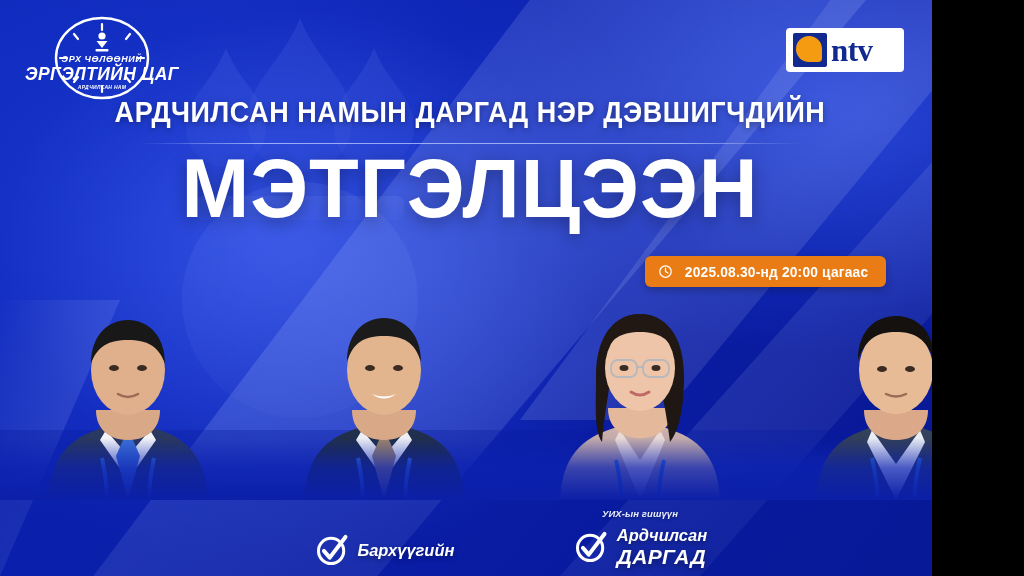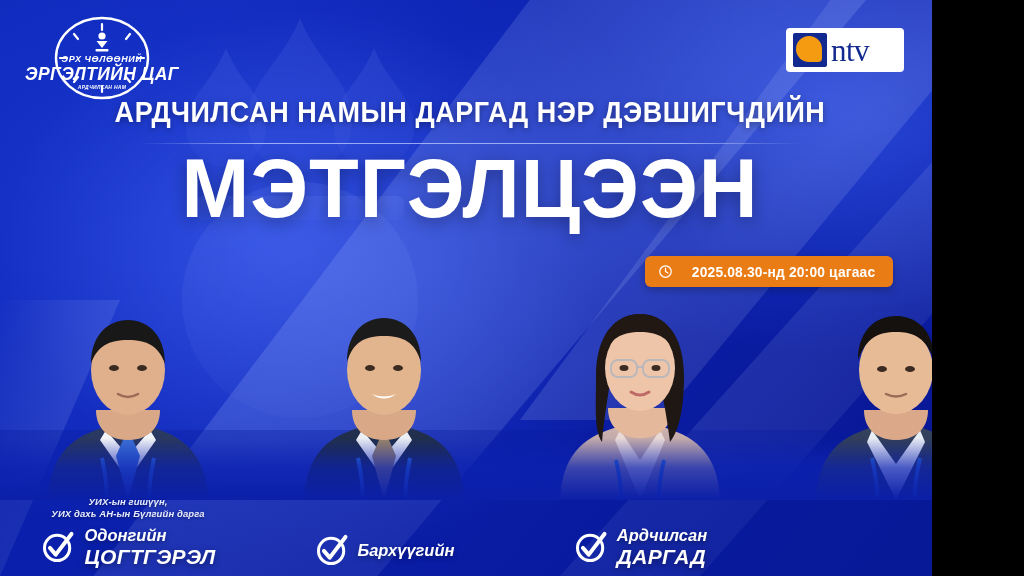--- a/index.html
+++ b/index.html
@@ -31,21 +31,21 @@
   .ntv-mark{
     width:34px; height:34px; background:#122a8f; border-radius:2px;
     position:relative; overflow:hidden; flex:0 0 auto;
   }
   .ntv-mark::after{
     content:""; position:absolute; left:3px; top:3px; width:26px; height:26px;
     background:#f59b12; border-radius:50% 50% 4px 50%;
   }
   .ntv-word{
     color:#122a8f; font-family:"Liberation Serif","DejaVu Serif",serif;
-    font-weight:400; font-size:31px; line-height:31px; letter-spacing:-0.5px;
+    font-weight:700; font-size:31px; line-height:31px; letter-spacing:-0.5px;
   }
 
   
   .title-block{ position:absolute; left:0; right:0; top:96px; text-align:center;padding-left:8px; }
   .title-kicker{
     color:#ffffff; font-weight:700; font-size:29px; letter-spacing:0.6px;
     transform:scaleX(0.93); transform-origin:center;
     text-shadow:0 2px 7px rgba(0,0,0,.35);
     font-family:"Liberation Sans","DejaVu Sans",sans-serif;
   }
@@ -57,21 +57,21 @@
     color:#ffffff; font-weight:700; font-size:83px; line-height:86px;
     letter-spacing:1px; transform:scaleX(0.98);
     text-shadow:0 4px 16px rgba(0,0,0,.32);
   }
 
   
   .date-badge{
     position:absolute; left:645px; top:256px;
     background:#ea7c16; border-radius:6px;
     height:31px; padding:0 13px;
-    display:inline-flex; align-items:center; gap:14px;
+    display:inline-flex; align-items:center; gap:7px;
     box-shadow:0 3px 9px rgba(0,0,0,.25);
   }
   .clock-ico{ width:15px; height:15px; flex:0 0 auto; }
   .date-text{
     color:#ffffff; font-weight:700; font-size:14.5px; letter-spacing:.2px;
     transform:scaleX(0.95); white-space:nowrap;
   }
 
   
   .cands{
@@ -219,36 +219,20 @@
           <path d="M68 120 c0 20 14 30 32 30 s32-10 32-30 z" fill="#d9a887"></path>
           <ellipse cx="100" cy="80" rx="37" ry="45" fill="#e0b08c"></ellipse>
           <path d="M63 74 c0-30 18-44 37-44 s37 14 37 44 c-6-18-18-24-37-24 s-31 6-37 24z" fill="#181818"></path>
           <ellipse cx="86" cy="78" rx="5" ry="3" fill="#3a2a22"></ellipse>
           <ellipse cx="114" cy="78" rx="5" ry="3" fill="#3a2a22"></ellipse>
           <path d="M90 104 q10 6 20 0" stroke="#9b6a55" stroke-width="2.5" fill="none" stroke-linecap="round"></path>
           <path d="M74 168 q6 30 4 42" stroke="#2f6fd0" stroke-width="4" fill="none"></path>
           <path d="M126 168 q-6 30 -4 42" stroke="#2f6fd0" stroke-width="4" fill="none"></path>
         </svg>
       </div>
-      <div class="cand-info">
-        <div class="cand-role">
-          <div>УИХ-ын гишүүн,</div>
-          <div>УИХ дахь АН-ын Бүлгийн дарга</div>
-        </div>
-        <div class="cand-namewrap">
-          <svg class="check-ico" viewBox="0 0 40 40" aria-hidden="true">
-            <circle cx="19" cy="21" r="14" fill="none" stroke="#ffffff" stroke-width="3.4"></circle>
-            <path d="M11 21 l6.5 7.5 L35 5.5" fill="none" stroke="#ffffff" stroke-width="4.4" stroke-linecap="round" stroke-linejoin="round"></path>
-          </svg>
-          <div class="cand-names">
-            <div class="cand-first">Одонгийн</div>
-            <div class="cand-last">ЦОГТГЭРЭЛ</div>
-          </div>
-        </div>
-      </div>
     </div>
 
     <div class="cand">
       <div class="portrait">
         <svg width="200" height="210" viewBox="0 0 200 210" aria-hidden="true">
           <defs>
             <linearGradient id="suit2" x1="0" y1="0" x2="0" y2="1">
               <stop offset="0%" stop-color="#22314f"></stop>
                 <stop offset="100%" stop-color="#182238"></stop>
             </linearGradient>
@@ -302,20 +286,23 @@
             <line x1="97" y1="77" x2="103" y2="77"></line>
           </g>
           <ellipse cx="84" cy="78" rx="4.5" ry="3" fill="#3a2a22"></ellipse>
           <ellipse cx="116" cy="78" rx="4.5" ry="3" fill="#3a2a22"></ellipse>
           <path d="M91 102 q9 6 18 0" stroke="#c06a68" stroke-width="3" fill="none" stroke-linecap="round"></path>
           <path d="M76 170 q6 26 5 40" stroke="#2f6fd0" stroke-width="4" fill="none"></path>
           <path d="M124 170 q-6 26 -5 40" stroke="#2f6fd0" stroke-width="4" fill="none"></path>
         </svg>
       </div>
       <div class="cand-info">
+        <div class="cand-role">
+          <div>УИХ-ын гишүүн</div>
+        </div>
         <div class="cand-namewrap">
           <svg class="check-ico" viewBox="0 0 40 40" aria-hidden="true">
             <circle cx="19" cy="21" r="14" fill="none" stroke="#ffffff" stroke-width="3.4"></circle>
             <path d="M11 21 l6.5 7.5 L35 5.5" fill="none" stroke="#ffffff" stroke-width="4.4" stroke-linecap="round" stroke-linejoin="round"></path>
           </svg>
           <div class="cand-names">
             <div class="cand-first">Ардчилсан</div>
             <div class="cand-last">ДАРГАД</div>
           </div>
         </div>

